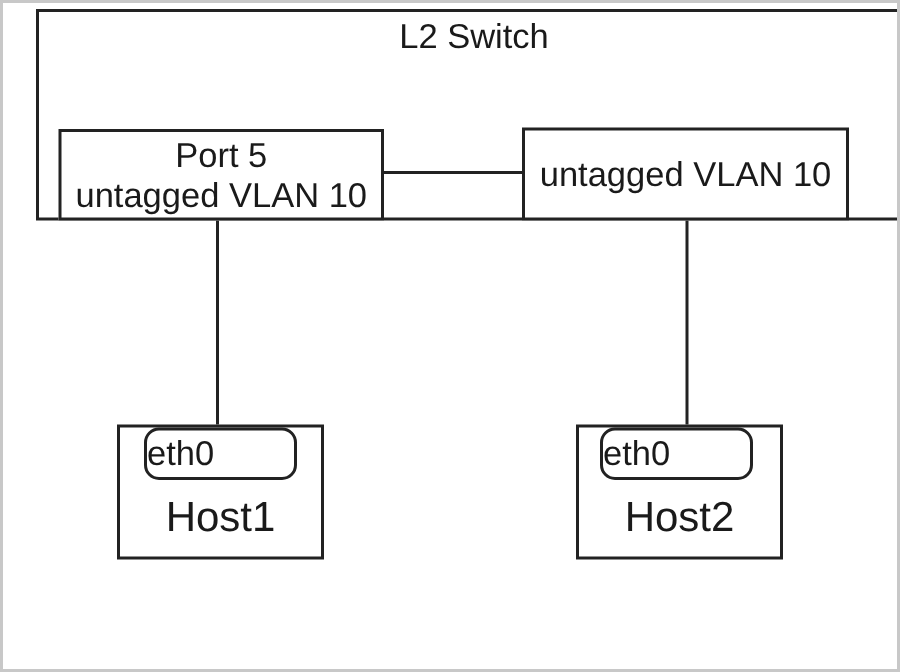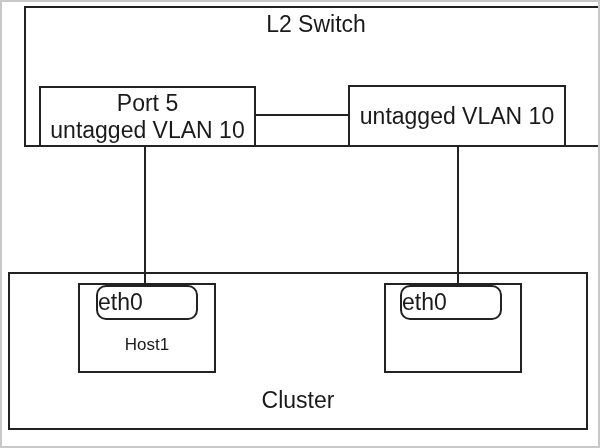--- a/index.html
+++ b/index.html
@@ -50,21 +50,21 @@
   .cluster-box { left: 8px; top: 272px; width: 580px; height: 158px; z-index: 0; }
   .cluster-label {
     position: absolute; left: 0; bottom: 14px; width: 100%;
     text-align: center; font-size: 23px; line-height: 28px;
   }
   .host-box { z-index: 2; }
   .host1 { left: 78px;  top: 283px; width: 138px; height: 90px; }
   .host2 { left: 384px; top: 283px; width: 138px; height: 90px; }
   .host-label {
     position: absolute; left: 0; bottom: 12px; width: 100%;
-    text-align: center; font-size: 17px; line-height: 28px;
+    text-align: center; font-size: 28px; line-height: 28px;
   }
   .eth-box {
     position: absolute;
     box-sizing: border-box;
     border: 2px solid #222222;
     border-radius: 10px;
     background: #ffffff;
     width: 102px; height: 35px;
     display: flex; align-items: center; justify-content: flex-start;
     font-size: 23px;
@@ -91,30 +91,28 @@
 
   <div class="box port-box port5">
     <div class="pline">Port 5</div>
     <div class="pline">untagged VLAN 10</div>
   </div>
 
   <div class="box port-box port12">
     <div class="pline">untagged VLAN 10</div>
   </div>
 
-  <div class="box cluster-box">
-    <div class="cluster-label">Cluster</div>
-  </div>
 
   <div class="box host-box host1">
     <div class="eth-box eth1">
       <span>eth0</span>
     </div>
     <div class="host-label">Host1</div>
   </div>
 
   <div class="box host-box host2">
     <div class="eth-box eth2">
       <span>eth0</span>
     </div>
+    <div class="host-label">Host2</div>
   </div>
 
 </div>
 
 </body></html>

